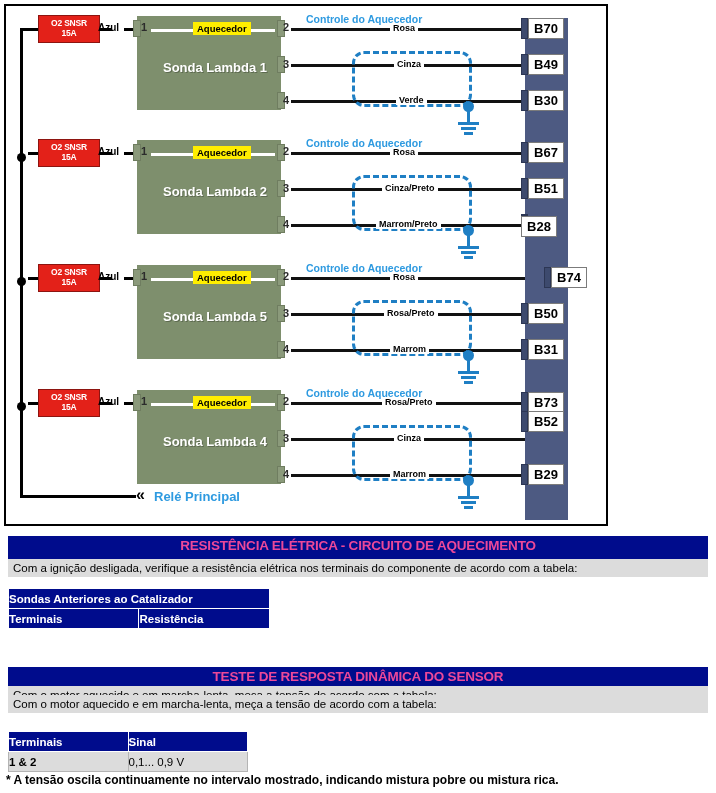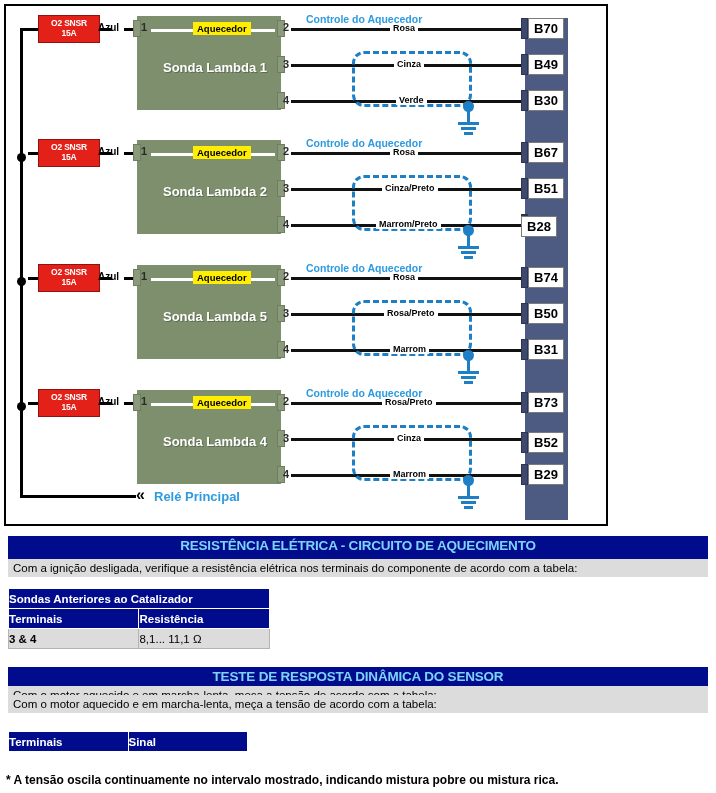--- a/index.html
+++ b/index.html
@@ -219,21 +219,21 @@
     position: absolute;
     font-size: 16px;
     font-weight: bold;
     color: #000;
   }
 
   
   .sec-title {
     position: absolute;
     background: #000c8c;
-    color: #7dd3fc;
+    color: #ec4899;
     font-size: 13.5px;
     font-weight: bold;
     text-align: center;
     letter-spacing: -0.2px;
     line-height: 19px;
     height: 23px;
   }
   .sec-note {
     position: absolute;
     background: #dcdcdc;
@@ -494,42 +494,42 @@
     <div class="term-tab"></div>
     <div class="term-box">B51</div>
     <div class="term-mark">S</div>
   </div>
   <div class="term" style="left:515px; top:208px;flex-direction:column;">
     <div class="term-tab"></div>
     <div class="term-box">B28</div>
     <div class="term-mark">-</div>
   </div>
 
-  <div class="term" style="left:515px; top:261px;">
+  <div class="term" style="left:538px; top:261px;">
     <div class="term-tab"></div>
     <div class="term-box">B74</div>
     <div class="term-mark"></div>
   </div>
   <div class="term" style="left:515px; top:297px;">
     <div class="term-tab"></div>
     <div class="term-box">B50</div>
     <div class="term-mark">S</div>
   </div>
   <div class="term" style="left:515px; top:333px;">
     <div class="term-tab"></div>
     <div class="term-box">B31</div>
     <div class="term-mark">-</div>
   </div>
 
   <div class="term" style="left:515px; top:386px;">
     <div class="term-tab"></div>
     <div class="term-box">B73</div>
     <div class="term-mark"></div>
   </div>
-  <div class="term" style="left:515px; top:426px;">
+  <div class="term" style="left:515px; top:405px;">
     <div class="term-tab"></div>
     <div class="term-box">B52</div>
     <div class="term-mark">S</div>
   </div>
   <div class="term" style="left:515px; top:458px;">
     <div class="term-tab"></div>
     <div class="term-box">B29</div>
     <div class="term-mark">-</div>
   </div>
 </div>
@@ -539,33 +539,33 @@
 
 <table class="tbl" style="left:8px; top:588px; width:262px;">
   <tbody>
       <tr>
     <td class="th" colspan="2">Sondas Anteriores ao Catalizador</td>
   </tr>
   <tr>
     <td class="th" style="width:130px;">Terminais</td>
     <td class="th" style="width:130px;">Resistência</td>
   </tr>
-  <tr>
-    <td class="cell">3 &amp; 4</td>
-    <td class="cell val">8,1... 11,1 Ω</td>
-  </tr>
 </tbody>
   </table>
 
 <div class="sec-title" style="left:8px; top:667px; width:700px;">TESTE DE RESPOSTA DINÂMICA DO SENSOR</div>
 <div class="sec-note clipped" style="left:8px; top:686px; width:700px;">Com o motor aquecido e em marcha-lenta, meça a tensão de acordo com a tabela:</div>
 <div class="sec-note" style="left:8px; top:695px; width:700px;">Com o motor aquecido e em marcha-lenta, meça a tensão de acordo com a tabela:</div>
 
 <table class="tbl" style="left:8px; top:731px; width:240px;">
   <tbody>
       <tr>
     <td class="th" style="width:118px;">Terminais</td>
     <td class="th" style="width:118px;">Sinal</td>
   </tr>
+  <tr>
+    <td class="cell">1 &amp; 2</td>
+    <td class="cell val">0,1... 0,9 V</td>
+  </tr>
 </tbody>
   </table>
 
 <div class="footnote" style="left:6px; top:773px;">* A tensão oscila continuamente no intervalo mostrado, indicando mistura pobre ou mistura rica.</div>
 
 </body></html>

